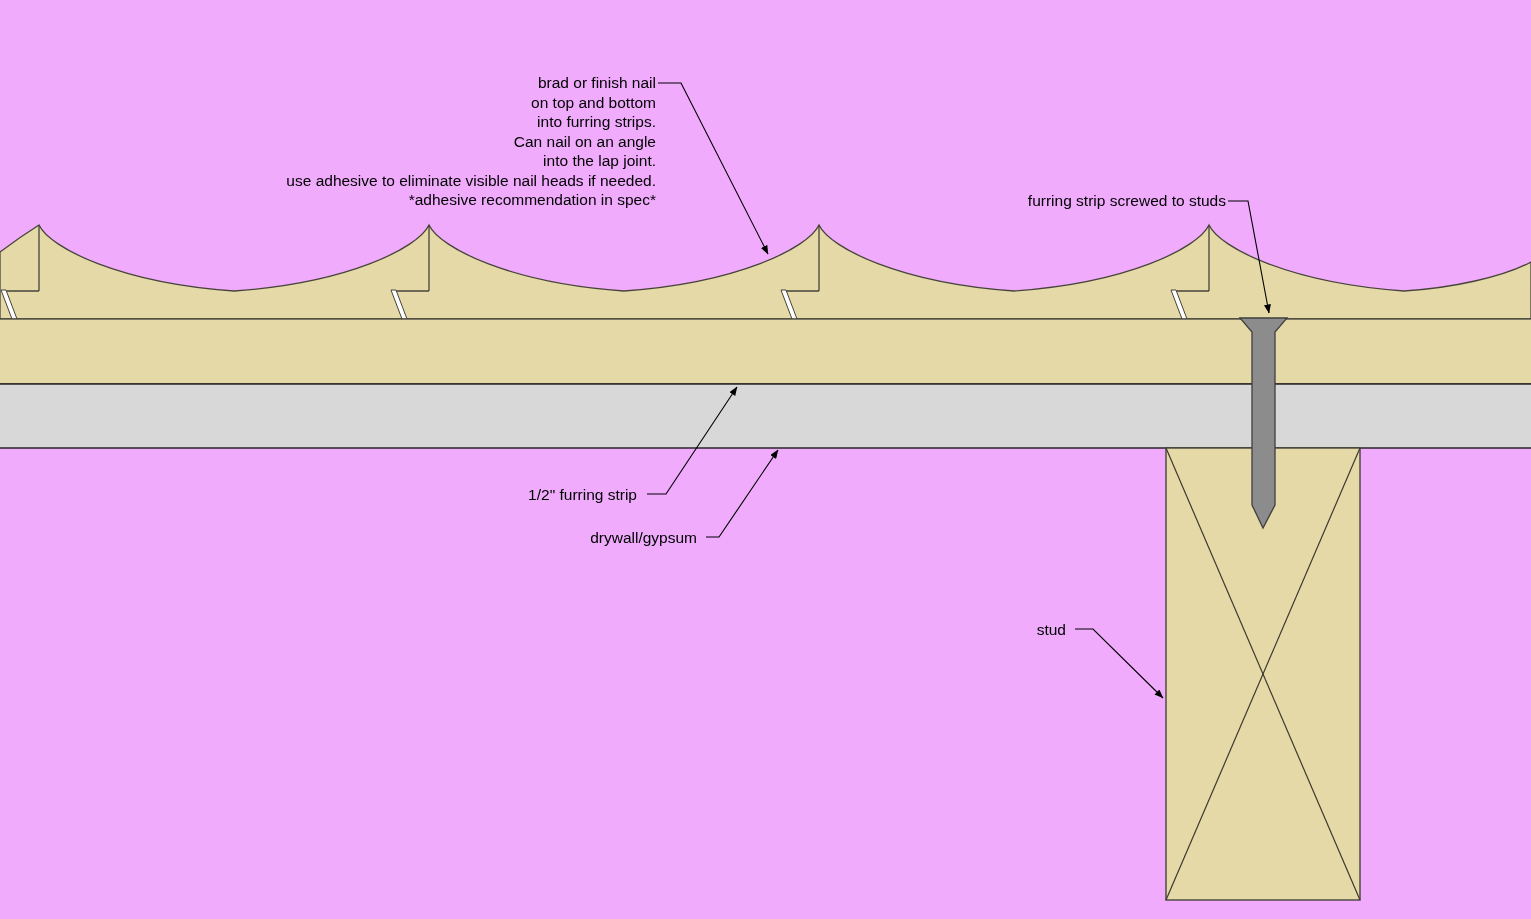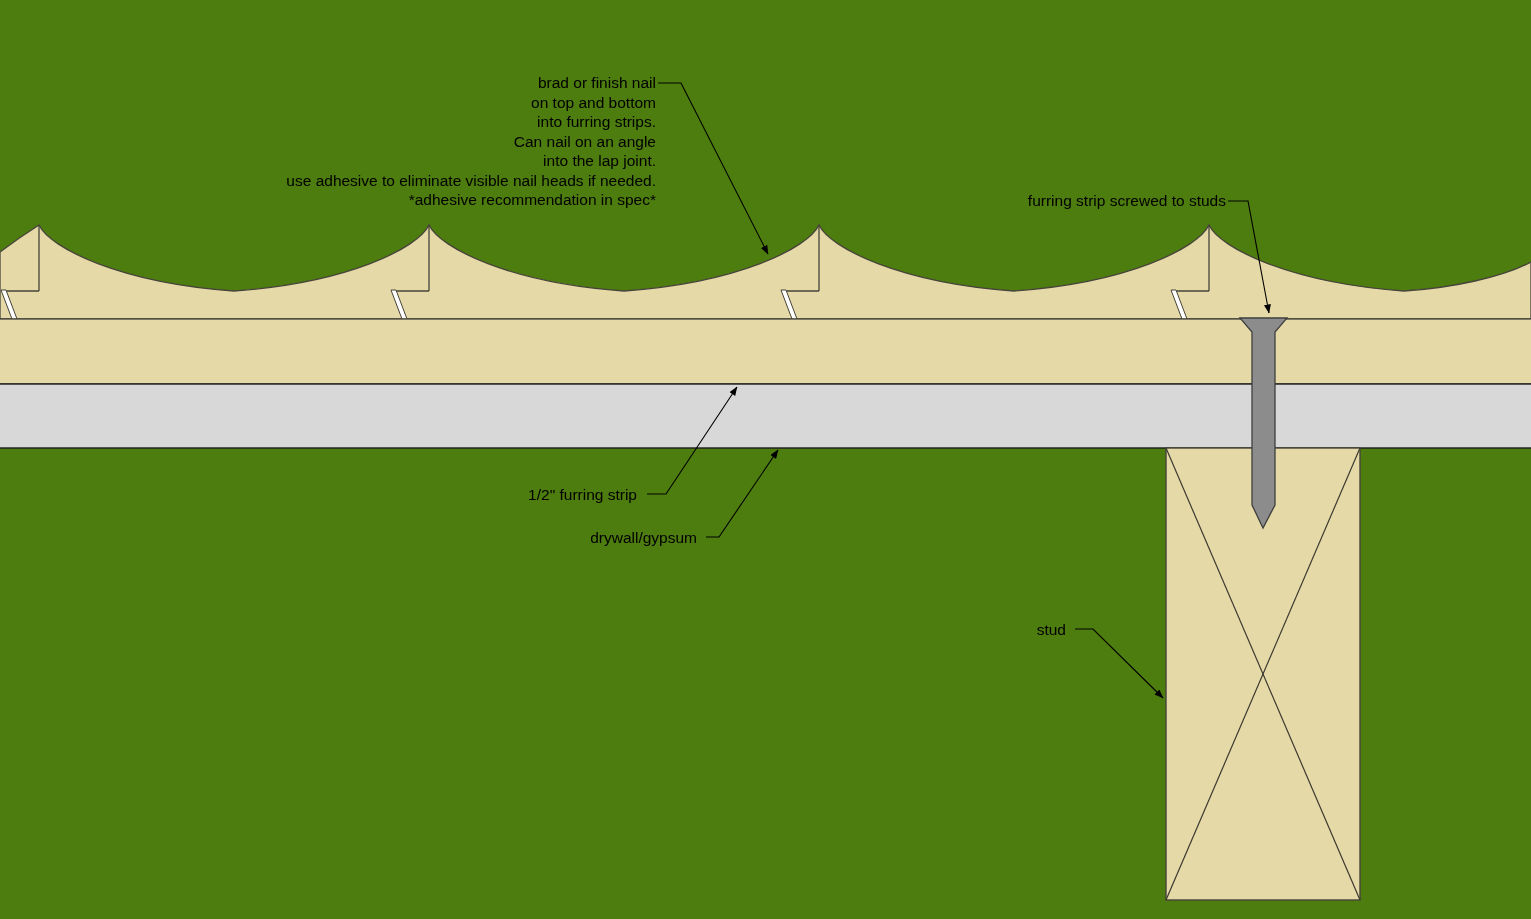--- a/index.html
+++ b/index.html
@@ -1,16 +1,16 @@
 <!DOCTYPE html>
 <html><head>
 <meta charset="utf-8">
 <style>
   html,body{margin:0;padding:0;background:#fff;}
-  .stage{position:relative;width:1531px;height:919px;background:#4d7c0f;overflow:hidden;
+  .stage{position:relative;width:1531px;height:919px;background:#f0abfc;overflow:hidden;
          font-family:"Liberation Sans", sans-serif;}
   svg{display:block;}
   text{font-family:"Liberation Sans", sans-serif;font-size:15.5px;}
   .lbl{fill:#000;}
   .lbl-end{text-anchor:end;}
   .leader{fill:none;stroke:#000;stroke-width:1.1;}
   .wood-line{stroke:#46443a;stroke-width:1.3;fill:none;}
   .gap{fill:#ffffff;stroke:#46443a;stroke-width:1;}
   .studx{stroke:#3c3a30;stroke-width:1.2;}
 </style>

